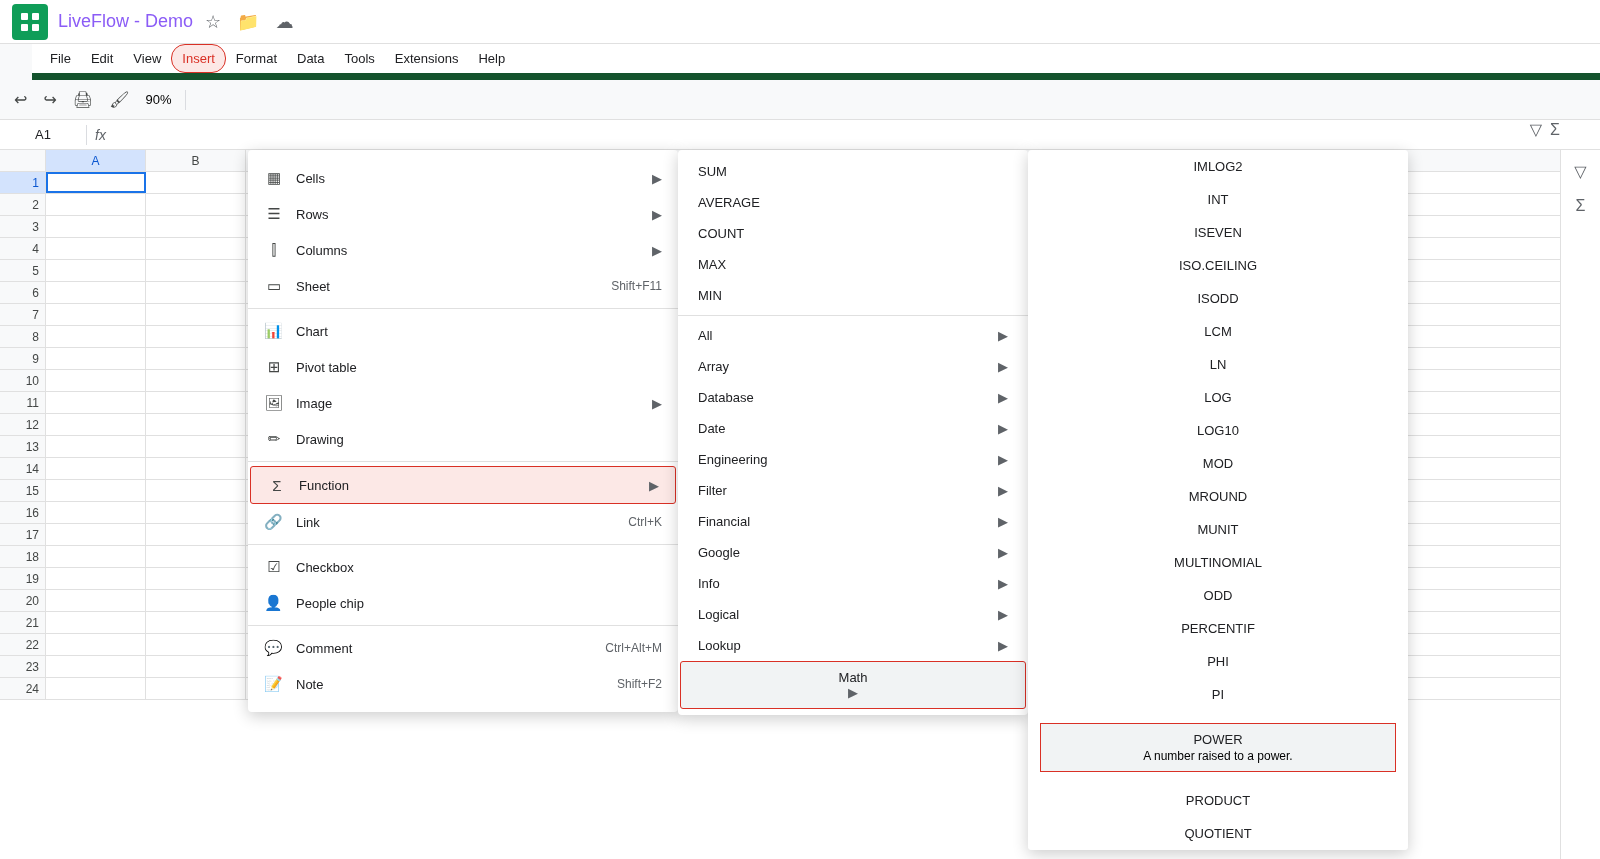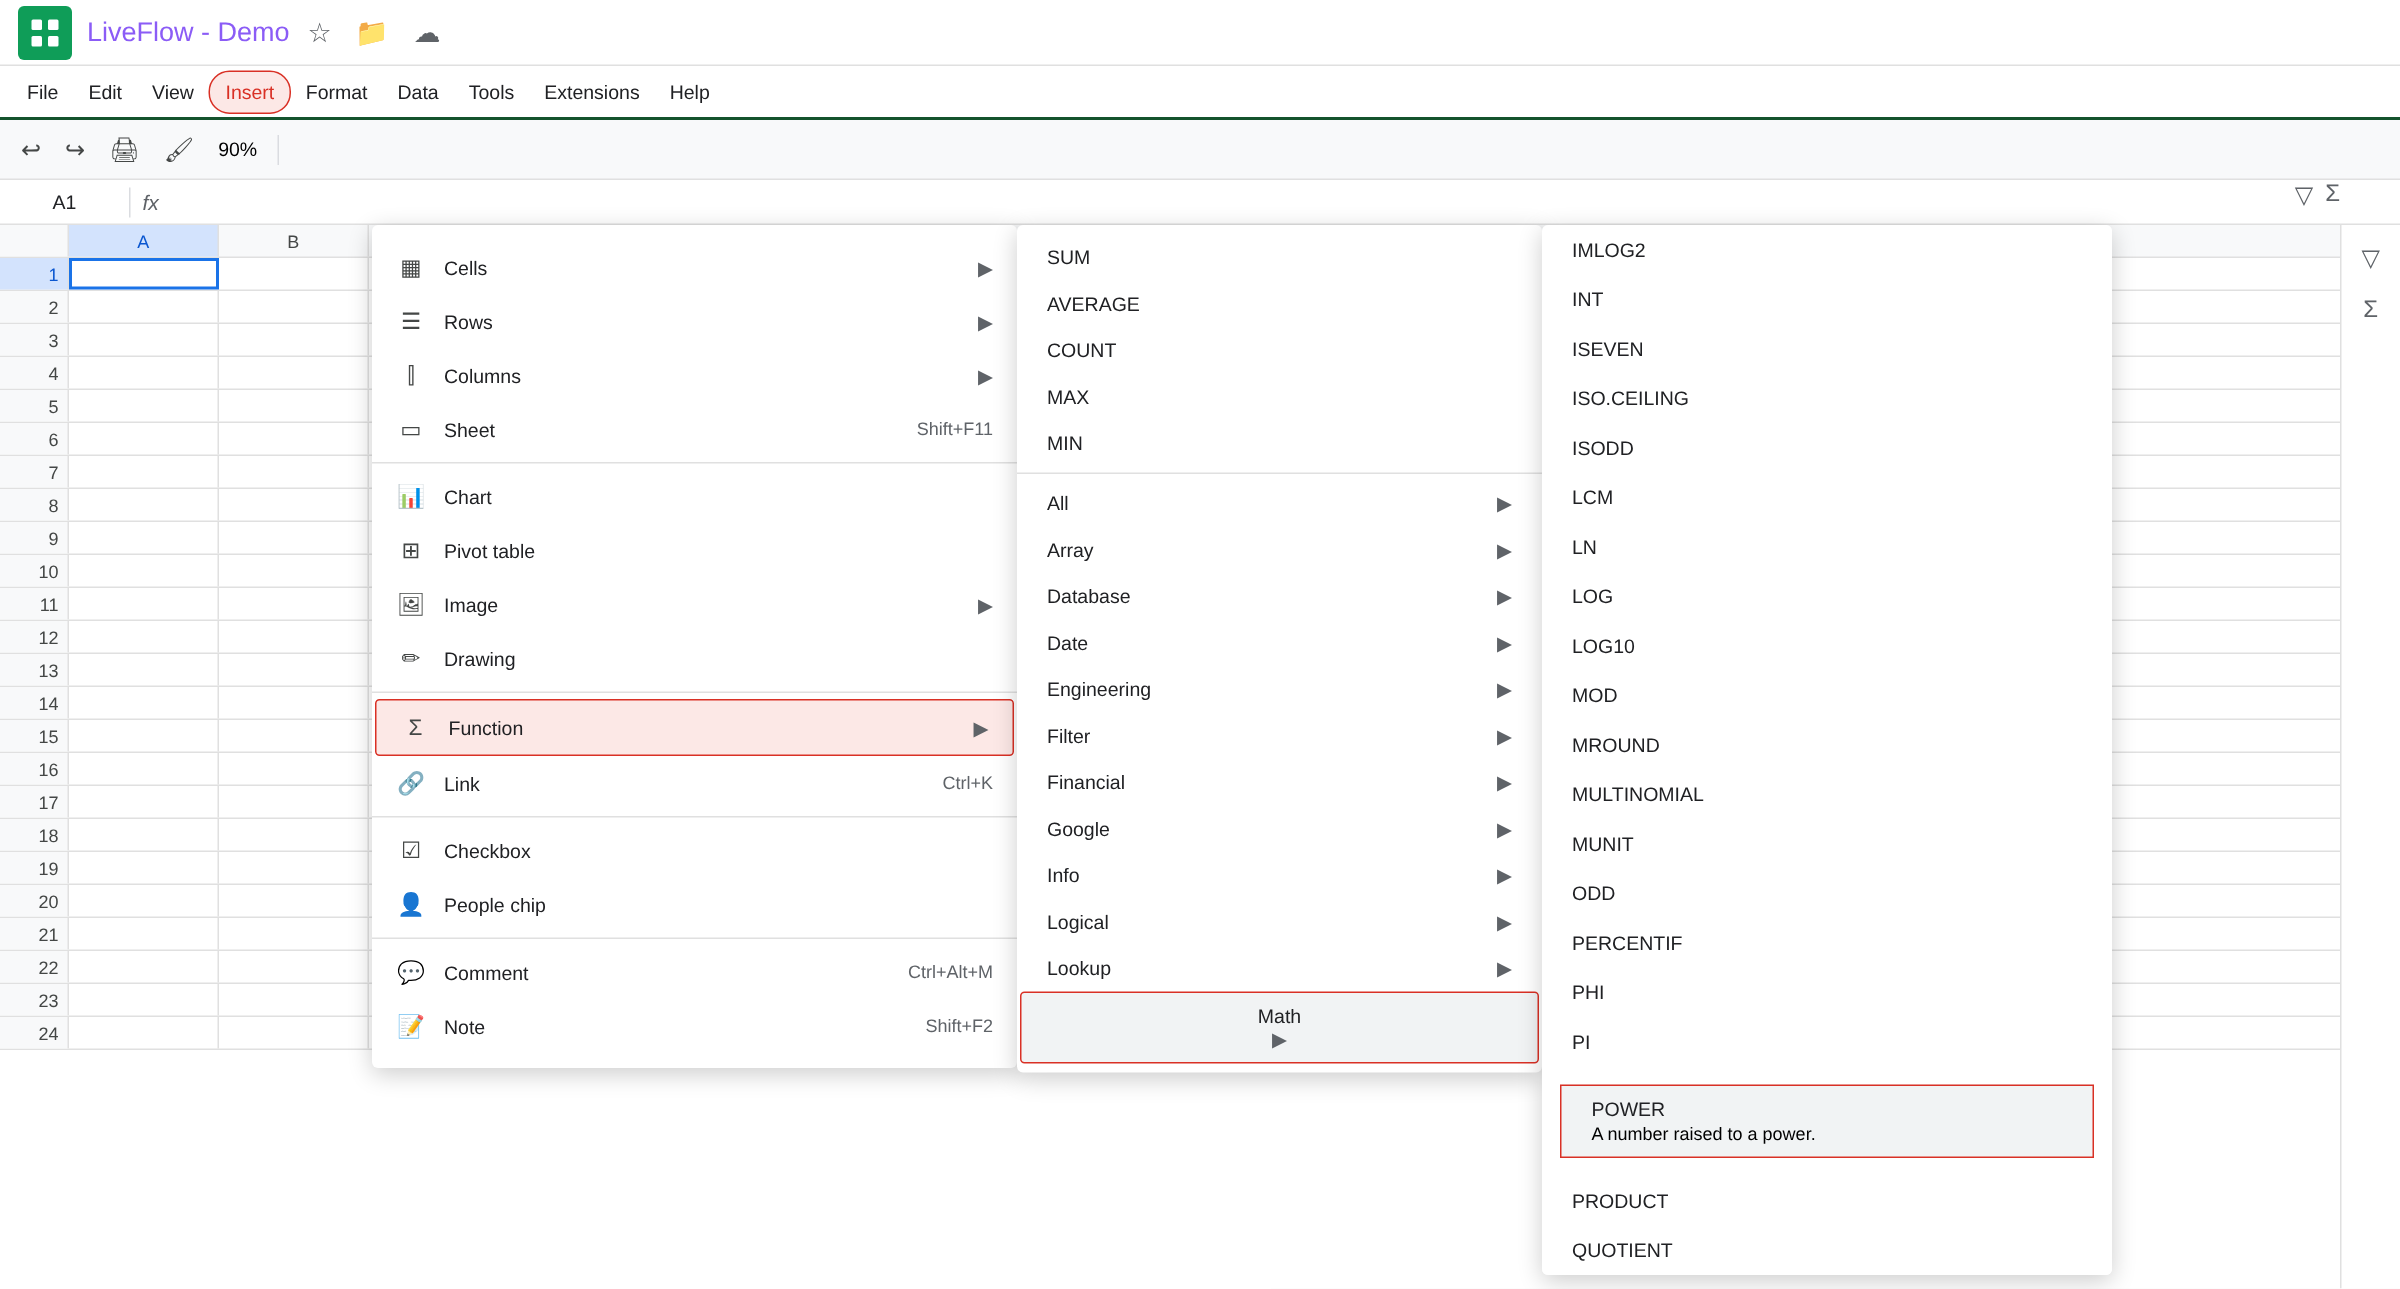--- a/index.html
+++ b/index.html
@@ -52,21 +52,22 @@
       padding: 4px;
     }
 
     
     .menu-bar {
       display: flex;
       align-items: center;
       padding: 0 8px;
       background: white;
       height: 36px;
-      border-bottom: 2px solid #14532d;
+      border-bottom: 7px solid #14532d;
+      margin-left: 32px;
     }
     .menu-item {
       padding: 6px 10px;
       font-size: 13px;
       color: #202124;
       cursor: pointer;
       border-radius: 4px;
       user-select: none;
     }
     .menu-item.active {
@@ -291,20 +292,21 @@
       position: absolute;
       top: 150px;
       left: 1028px;
       width: 380px;
       background: white;
       border-radius: 4px;
       box-shadow: 0 4px 16px rgba(0,0,0,0.2);
       z-index: 102;
       overflow-y: auto;
       max-height: 700px;
+      text-align: center;
     }
     .math-item {
       padding: 9px 20px;
       cursor: pointer;
       font-size: 13px;
       color: #202124;
     }
     .math-item.power-item {
       background: #f1f3f4;
       border: 1px solid #d93025;
@@ -934,22 +936,22 @@
   <div class="math-item">INT</div>
   <div class="math-item">ISEVEN</div>
   <div class="math-item">ISO.CEILING</div>
   <div class="math-item">ISODD</div>
   <div class="math-item">LCM</div>
   <div class="math-item">LN</div>
   <div class="math-item">LOG</div>
   <div class="math-item">LOG10</div>
   <div class="math-item">MOD</div>
   <div class="math-item">MROUND</div>
+  <div class="math-item">MUNIT</div>
   <div class="math-item">MULTINOMIAL</div>
-  <div class="math-item">MUNIT</div>
   <div class="math-item">ODD</div>
   <div class="math-item">PERCENTIF</div>
   <div class="math-item">PHI</div>
   <div class="math-item">PI</div>
   <div class="math-item power-item" style="border:1px solid #d93025; background:#f1f3f4;">
     <div>POWER</div>
     <div class="power-desc">A number raised to a power.</div>
   </div>
   <div class="math-item">PRODUCT</div>
   <div class="math-item">QUOTIENT</div>

